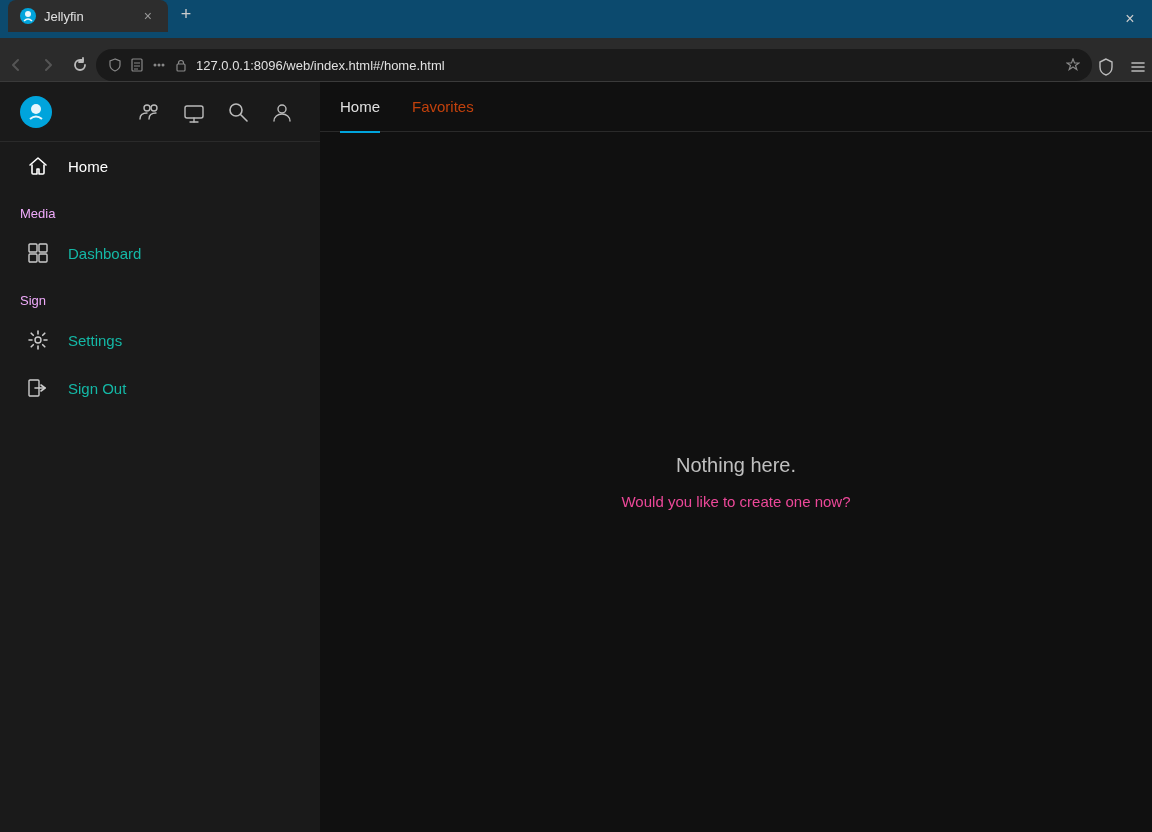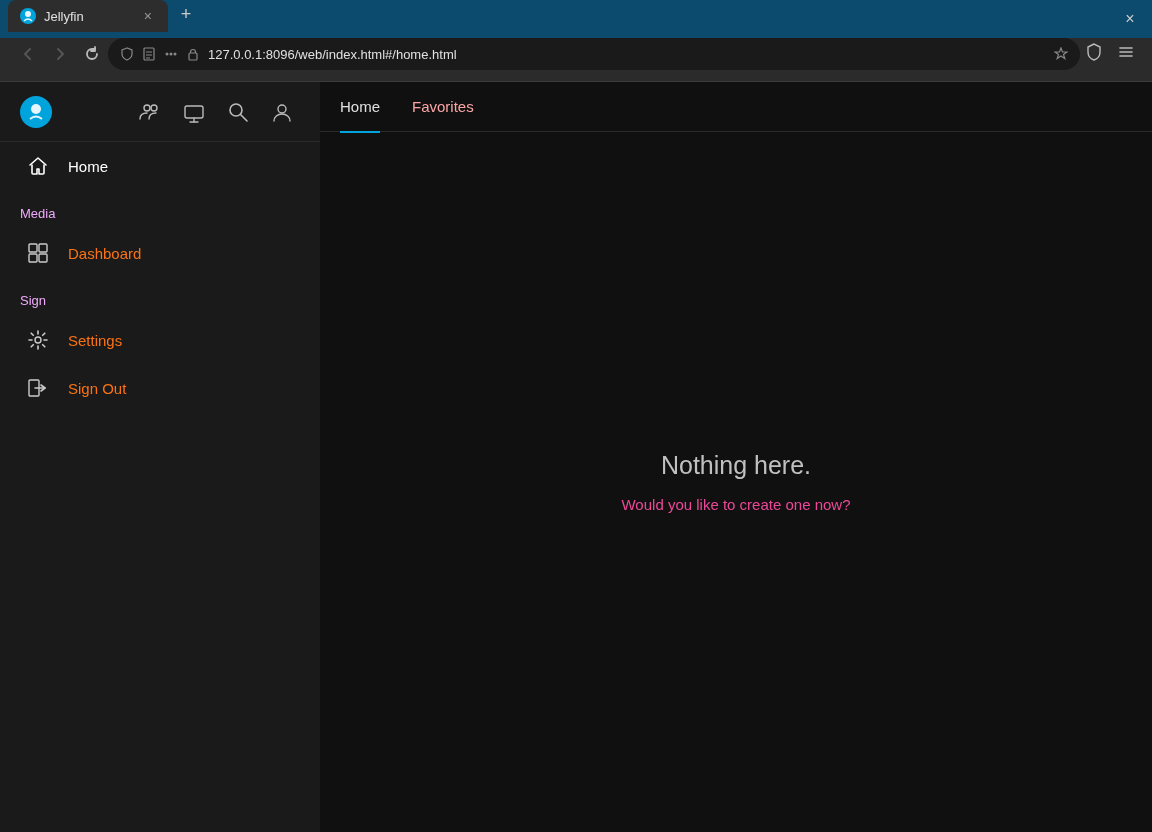--- a/index.html
+++ b/index.html
@@ -9,54 +9,54 @@
     .browser-chrome { background: #202020; width: 100%; }
     .tab-bar { display: flex; background: #0c4a6e; height: 38px; padding: 0 8px; gap: 4px; }
     .tab { display: flex; align-items: center; background: #2d2d2d; border-radius: 8px 8px 0 0; padding: 0 12px; height: 32px; min-width: 160px; gap: 8px; color: #e0e0e0; font-size: 13px; }
     .tab-favicon { width: 16px; height: 16px; border-radius: 50%; background: #00a4dc; display: flex; align-items: center; justify-content: center; font-size: 10px; color: white; flex-shrink: 0; }
     .tab-title { flex: 1; font-size: 13px; color: #e0e0e0; }
     .tab-close { color: #999; font-size: 14px; cursor: pointer; padding: 2px 4px; border-radius: 4px; }
     .new-tab-btn { width: 28px; height: 28px; border-radius: 50%; display: flex; align-items: center; justify-content: center; color: #ccc; font-size: 18px; cursor: pointer; }
     .tab-bar-end { margin-left: auto; display: flex; align-items: center; }
     .close-btn { color: #ccc; font-size: 16px; cursor: pointer; width: 28px; height: 28px; display: flex; align-items: center; justify-content: center; }
 
-    .nav-bar { display: flex; align-items: flex-start; background: #2b2b2b; height: 44px; padding: 0 12px; gap: 0; border-bottom: 1px solid #3a3a3a; }
+    .nav-bar { display: flex; align-items: flex-end; background: #2b2b2b; height: 44px; padding: 0 0; gap: 0; border-bottom: 1px solid #3a3a3a; }
     .nav-btn { width: 32px; height: 32px; display: flex; align-items: center; justify-content: center; color: #bbb; cursor: pointer; border-radius: 4px; font-size: 16px; }
     .nav-btn.disabled { color: #555; cursor: default; }
     .address-bar { flex: 1; height: 32px; background: #1a1a1a; border-radius: 16px; display: flex; align-items: center; padding: 0 12px; gap: 8px; color: #ccc; font-size: 13px; }
     .address-bar .shield { color: #888; font-size: 14px; }
     .address-bar .url { flex: 1; color: #e0e0e0; }
     .address-bar .star { color: #888; font-size: 14px; cursor: pointer; }
     .nav-bar-right { display: flex; gap: 4px; }
     .nav-icon-btn { width: 28px; height: 28px; display: flex; align-items: center; justify-content: center; color: #bbb; cursor: pointer; border-radius: 4px; font-size: 16px; }
 
     
     .app { display: flex; height: calc(832px - 82px); }
 
     
     .sidebar { width: 320px; background: #1a1a1a; display: flex; flex-direction: column; overflow-y: auto; }
     .sidebar-header { display: flex; align-items: center; gap: 12px; padding: 12px 20px; height: 60px; border-bottom: 1px solid #2a2a2a; }
     .sidebar-logo { width: 32px; height: 32px; border-radius: 50%; background: #00a4dc; display: flex; align-items: center; justify-content: center; color: white; font-size: 16px; flex-shrink: 0; }
     .sidebar-header-icons { margin-left: auto; display: flex; gap: 8px; }
     .sidebar-icon-btn { width: 36px; height: 36px; display: flex; align-items: center; justify-content: center; color: #bbb; cursor: pointer; border-radius: 50%; font-size: 18px; }
 
     .sidebar-section-label { padding: 16px 20px 8px; font-size: 13px; color: #f0abfc; text-transform: none; font-weight: 400; }
-    .sidebar-item { display: flex; align-items: center; gap: 16px; padding: 10px 20px; cursor: pointer; color: #f97316; font-size: 15px; border-radius: 4px; margin: 0 4px; }
+    .sidebar-item { display: flex; align-items: center; gap: 16px; padding: 10px 20px; cursor: pointer; color: #14b8a6; font-size: 15px; border-radius: 4px; margin: 0 4px; }
     .sidebar-item.active { color: #fff; }
     .sidebar-item-icon { width: 28px; height: 28px; display: flex; align-items: center; justify-content: center; color: #ccc; font-size: 18px; flex-shrink: 0; }
     .sidebar-item.active .sidebar-item-icon { color: #fff; }
 
     
     .main-content { flex: 1; background: #101010; display: flex; flex-direction: column; }
     .content-tabs { display: flex; align-items: center; padding: 0 20px; border-bottom: 1px solid #2a2a2a; background: #101010; height: 50px; gap: 32px; }
-    .content-tab { font-size: 15px; color: #fca5a5; padding: 16px 0; cursor: pointer; border-bottom: 2px solid transparent; margin-bottom: -1px; }
+    .content-tab { font-size: 15px; color: #c2410c; padding: 16px 0; cursor: pointer; border-bottom: 2px solid transparent; margin-bottom: -1px; }
     .content-tab.active { color: #e0e0e0; border-bottom: 2px solid #00a4dc; }
 
     .main-body { flex: 1; display: flex; flex-direction: column; align-items: center; justify-content: center; color: #888; }
-    .nothing-title { font-size: 25px; color: #c0c0c0; margin-bottom: 16px; font-weight: 300; }
+    .nothing-title { font-size: 20px; color: #c0c0c0; margin-bottom: 16px; font-weight: 300; }
     .nothing-subtitle { font-size: 15px; color: #888; margin-bottom: 8px; }
     .nothing-link { font-size: 15px; color: #ec4899; cursor: pointer; text-decoration: none; }
 
     
     svg { display: block; }
   </style>
 </head>
 <body>
 
 <div class="browser-chrome">

